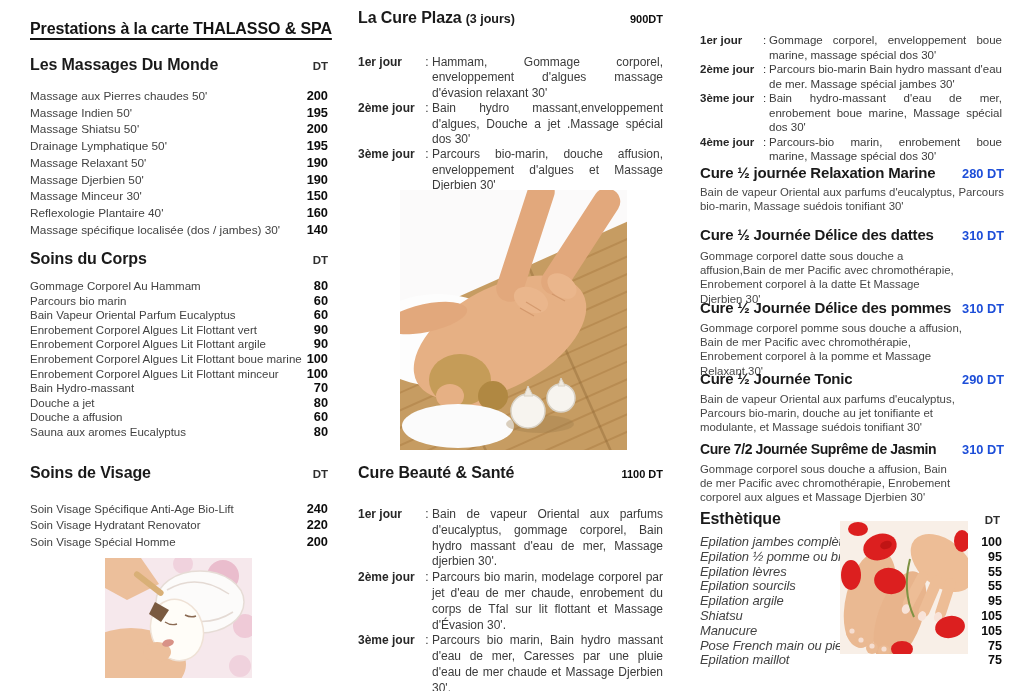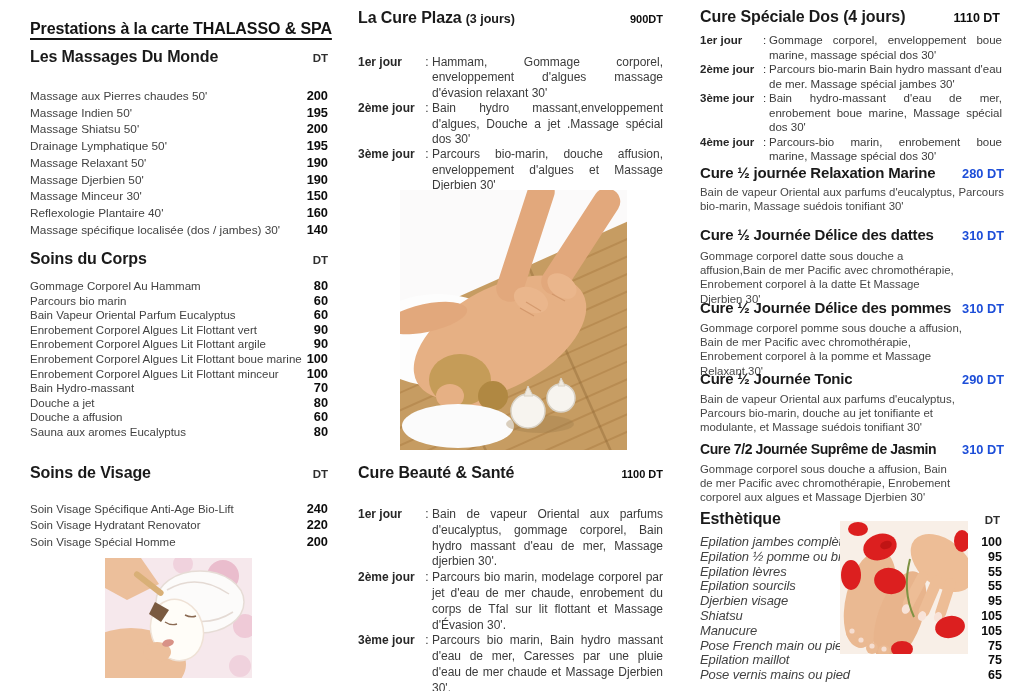--- a/index.html
+++ b/index.html
@@ -57,21 +57,21 @@
   
   .photo{display:block;}
 </style>
 </head>
 <body>
 
 <div class="page">
 
   <h1 class="abs doc-title">Prestations à la carte THALASSO &amp; SPA</h1>
 
-  <div class="abs sec-head" id="s0h" style="left:30px;top:48px;width:298px;">
+  <div class="abs sec-head" id="s0h" style="left:30px;top:56px;width:298px;">
     <h2 class="sec-title">Les Massages Du Monde</h2>
     <span class="unit">DT</span>
   </div>
   <ul class="abs rows" id="s0l" style="left:30px;top:88px;width:298px;">
 
       <li>
         <span class="lbl">Massage aux Pierres chaudes  50'</span>
         <span class="prc">200</span>
       </li>
 
@@ -318,24 +318,20 @@
         <span class="day-text">Parcours bio marin, modelage corporel par jet d'eau de mer chaude, enrobement du corps de Tfal sur lit flottant et Massage d'Évasion 30'.</span>
       </div>
 
       <div class="day">
         <span class="day-label">3ème jour</span>
         <span class="day-colon">:</span>
         <span class="day-text">Parcours bio marin,  Bain hydro massant d'eau de mer, Caresses par une pluie d'eau de mer chaude et Massage Djerbien 30'.</span>
       </div>
     </div>
 
-  <div class="abs cure-head" id="rdh" style="left:700px;top:8px;width:300px;">
-    <h2 class="cure-title">Cure Spéciale Dos (4 jours)</h2>
-    <span class="cure-price" style="font-size:12.5px;">1110 DT</span>
-  </div>
   <div class="abs" id="rdd" style="left:700px;top:33px;width:302px;">
 
       <div class="day">
         <span class="day-label">1er jour</span>
         <span class="day-colon">:</span>
         <span class="day-text">Gommage corporel, enveloppement boue marine, massage spécial dos 30'</span>
       </div>
 
       <div class="day">
         <span class="day-label">2ème jour</span>
@@ -416,21 +412,21 @@
         <span class="lbl">Epilation lèvres</span>
         <span class="prc">55</span>
       </li>
 
       <li>
         <span class="lbl">Epilation sourcils</span>
         <span class="prc">55</span>
       </li>
 
       <li>
-        <span class="lbl">Djerbien visage</span>
+        <span class="lbl">Epilation argile</span>
         <span class="prc">95</span>
       </li>
 
       <li>
         <span class="lbl">Shiatsu</span>
         <span class="prc">105</span>
       </li>
 
       <li>
         <span class="lbl">Manucure</span>
@@ -440,24 +436,20 @@
       <li>
         <span class="lbl">Pose  French main ou pied</span>
         <span class="prc">75</span>
       </li>
 
       <li>
         <span class="lbl">Epilation maillot</span>
         <span class="prc">75</span>
       </li>
 
-      <li>
-        <span class="lbl">Pose vernis mains ou pied</span>
-        <span class="prc">65</span>
-      </li>
     </ul>
 
   <svg class="abs photo" style="left:840px;top:521px;" width="128" height="133" viewBox="0 0 128 133" aria-hidden="true">
     <rect width="128" height="133" fill="#f8efe7"></rect>
     <ellipse cx="30" cy="78" rx="24" ry="50" fill="#eab992" transform="rotate(14 30 78)"></ellipse>
     <ellipse cx="60" cy="96" rx="22" ry="48" fill="#e8b48c" transform="rotate(20 60 96)"></ellipse>
     <g fill="#eab992">
       <circle cx="12" cy="112" r="6"></circle>
         <circle cx="21" cy="121" r="6"></circle>
       <circle cx="32" cy="127" r="6"></circle>

